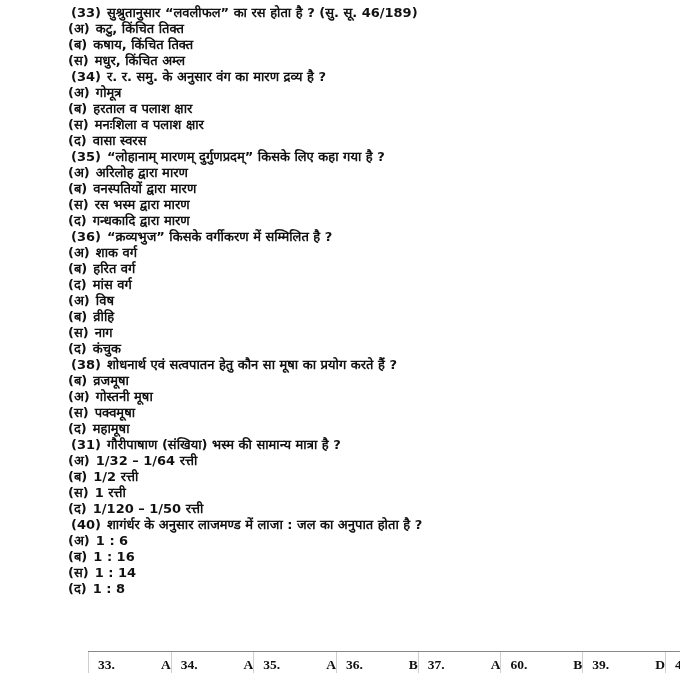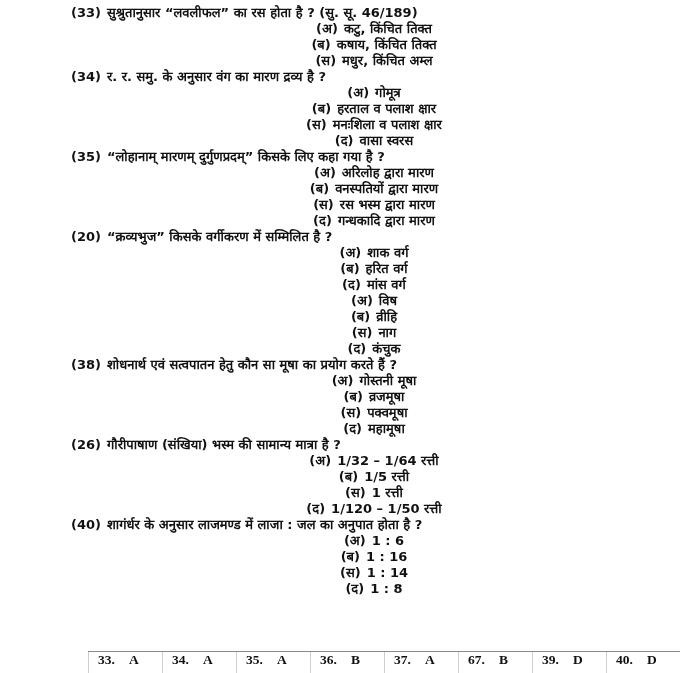--- a/index.html
+++ b/index.html
@@ -28,44 +28,44 @@
     line-height: 16px;
     font-weight: 600;
     white-space: nowrap;
   }
   .q-opt {
     padding-left: 68px;
     font-size: 13px;
     line-height: 16px;
     font-weight: 600;
     white-space: nowrap;
-    text-align: center;
   }
   .q-num, .opt-label {
     margin-right: 6px;
   }
   .answer-row {
     position: absolute;
     left: 88px;
     right: 0;
     bottom: 0;
     height: 21px;
     border-top: 1px solid #8a8a8a;
     display: flex;
   }
   .ans-cell {
     flex: 1;
     display: flex;
-    align-items: flex-start;
+    align-items: flex-end;
     border-left: 1px solid #cfcfcf;
     font-family: "Liberation Serif", serif;
     font-size: 13.5px;
     font-weight: 600;
     padding-left: 9px;
     white-space: nowrap;
+    gap: 32px;
   }
   .ans-num {
     margin-right: 14px;
   }
 </style>
 </head>
 <body>
 
 <div class="doc">
   <div class="questions">
@@ -87,45 +87,45 @@
 
     <div class="question">
       <div class="q-head"><span class="q-num">(35)</span><span class="q-text">“लोहानाम् मारणम् दुर्गुणप्रदम्” किसके लिए कहा गया है ?</span></div>
       <div class="q-opt"><span class="opt-label">(अ)</span><span>अरिलोह द्वारा मारण</span></div>
       <div class="q-opt"><span class="opt-label">(ब)</span><span>वनस्पतियों द्वारा मारण</span></div>
       <div class="q-opt"><span class="opt-label">(स)</span><span>रस भस्म द्वारा मारण</span></div>
       <div class="q-opt"><span class="opt-label">(द)</span><span>गन्धकादि द्वारा मारण</span></div>
     </div>
 
     <div class="question">
-      <div class="q-head"><span class="q-num">(20)</span><span class="q-text">“क्रव्यभुज” किसके वर्गीकरण में सम्मिलित है ?</span></div>
+      <div class="q-head"><span class="q-num">(36)</span><span class="q-text">“क्रव्यभुज” किसके वर्गीकरण में सम्मिलित है ?</span></div>
       <div class="q-opt"><span class="opt-label">(अ)</span><span>शाक वर्ग</span></div>
       <div class="q-opt"><span class="opt-label">(ब)</span><span>हरित वर्ग</span></div>
       <div class="q-opt"><span class="opt-label">(द)</span><span>मांस वर्ग</span></div>
     </div>
 
     <div class="question">
       <div class="q-opt"><span class="opt-label">(अ)</span><span>विष</span></div>
       <div class="q-opt"><span class="opt-label">(ब)</span><span>व्रीहि</span></div>
       <div class="q-opt"><span class="opt-label">(स)</span><span>नाग</span></div>
       <div class="q-opt"><span class="opt-label">(द)</span><span>कंचुक</span></div>
     </div>
 
     <div class="question">
       <div class="q-head"><span class="q-num">(38)</span><span class="q-text">शोधनार्थ एवं सत्वपातन हेतु कौन सा मूषा का प्रयोग करते हैं ?</span></div>
+      <div class="q-opt"><span class="opt-label">(ब)</span><span>व्रजमूषा</span></div>
       <div class="q-opt"><span class="opt-label">(अ)</span><span>गोस्तनी मूषा</span></div>
-      <div class="q-opt"><span class="opt-label">(ब)</span><span>व्रजमूषा</span></div>
       <div class="q-opt"><span class="opt-label">(स)</span><span>पक्वमूषा</span></div>
       <div class="q-opt"><span class="opt-label">(द)</span><span>महामूषा</span></div>
     </div>
 
     <div class="question">
-      <div class="q-head"><span class="q-num">(26)</span><span class="q-text">गौरीपाषाण (संखिया) भस्म की सामान्य मात्रा है ?</span></div>
+      <div class="q-head"><span class="q-num">(31)</span><span class="q-text">गौरीपाषाण (संखिया) भस्म की सामान्य मात्रा है ?</span></div>
       <div class="q-opt"><span class="opt-label">(अ)</span><span>1/32 – 1/64 रत्ती</span></div>
-      <div class="q-opt"><span class="opt-label">(ब)</span><span>1/5 रत्ती</span></div>
+      <div class="q-opt"><span class="opt-label">(ब)</span><span>1/2 रत्ती</span></div>
       <div class="q-opt"><span class="opt-label">(स)</span><span>1 रत्ती</span></div>
       <div class="q-opt"><span class="opt-label">(द)</span><span>1/120 – 1/50 रत्ती</span></div>
     </div>
 
     <div class="question">
       <div class="q-head"><span class="q-num">(40)</span><span class="q-text">शागंर्धर के अनुसार लाजमण्ड में लाजा : जल का अनुपात होता है ?</span></div>
       <div class="q-opt"><span class="opt-label">(अ)</span><span>1 : 6</span></div>
       <div class="q-opt"><span class="opt-label">(ब)</span><span>1 : 16</span></div>
       <div class="q-opt"><span class="opt-label">(स)</span><span>1 : 14</span></div>
       <div class="q-opt"><span class="opt-label">(द)</span><span>1 : 8</span></div>
@@ -148,21 +148,21 @@
       </div>
     <div class="ans-cell">
         <span class="ans-num">36.</span>
         <span class="ans-letter">B</span>
       </div>
     <div class="ans-cell">
         <span class="ans-num">37.</span>
         <span class="ans-letter">A</span>
       </div>
     <div class="ans-cell">
-        <span class="ans-num">67.</span>
+        <span class="ans-num">60.</span>
         <span class="ans-letter">B</span>
       </div>
     <div class="ans-cell">
         <span class="ans-num">39.</span>
         <span class="ans-letter">D</span>
       </div>
     <div class="ans-cell">
         <span class="ans-num">40.</span>
         <span class="ans-letter">D</span>
       </div>

